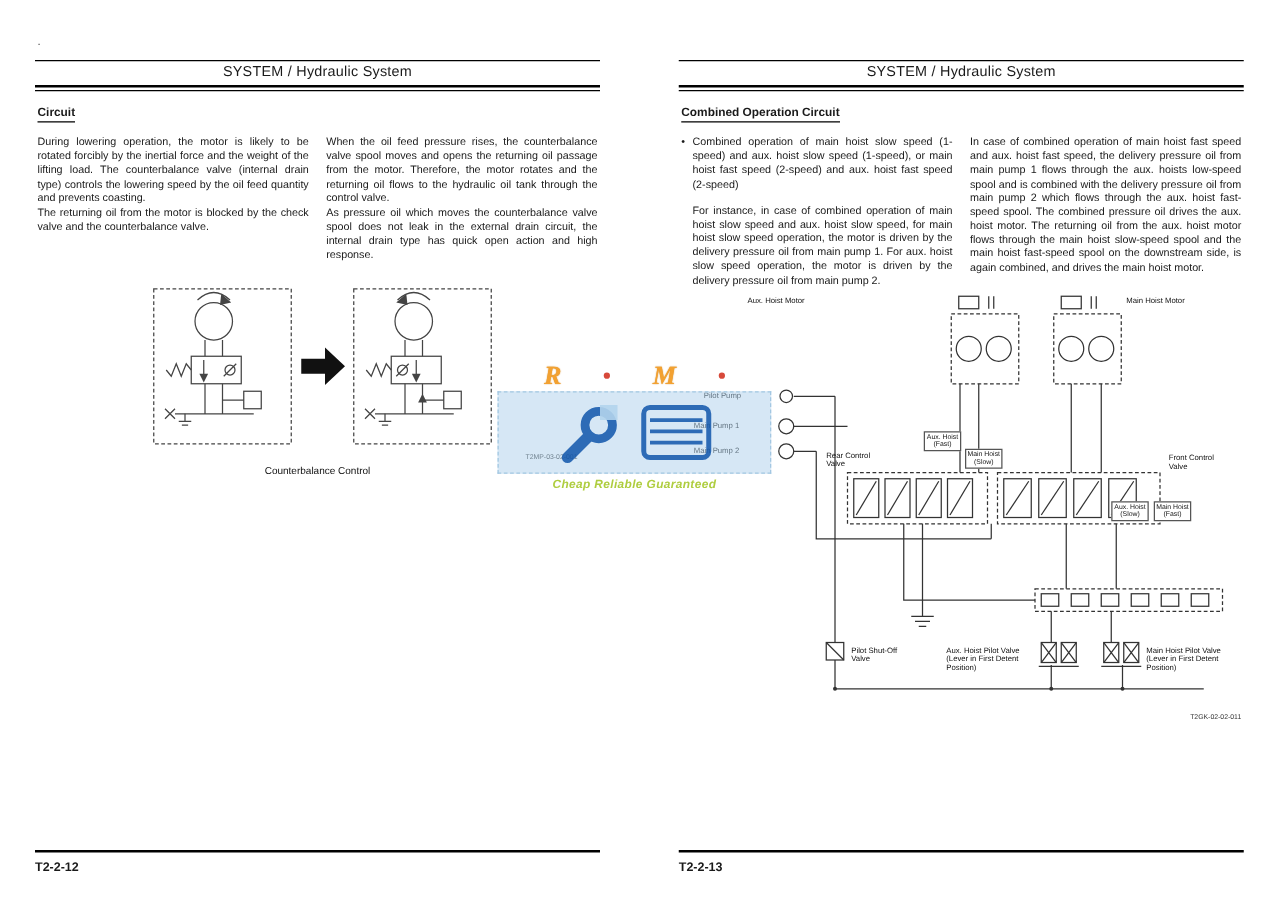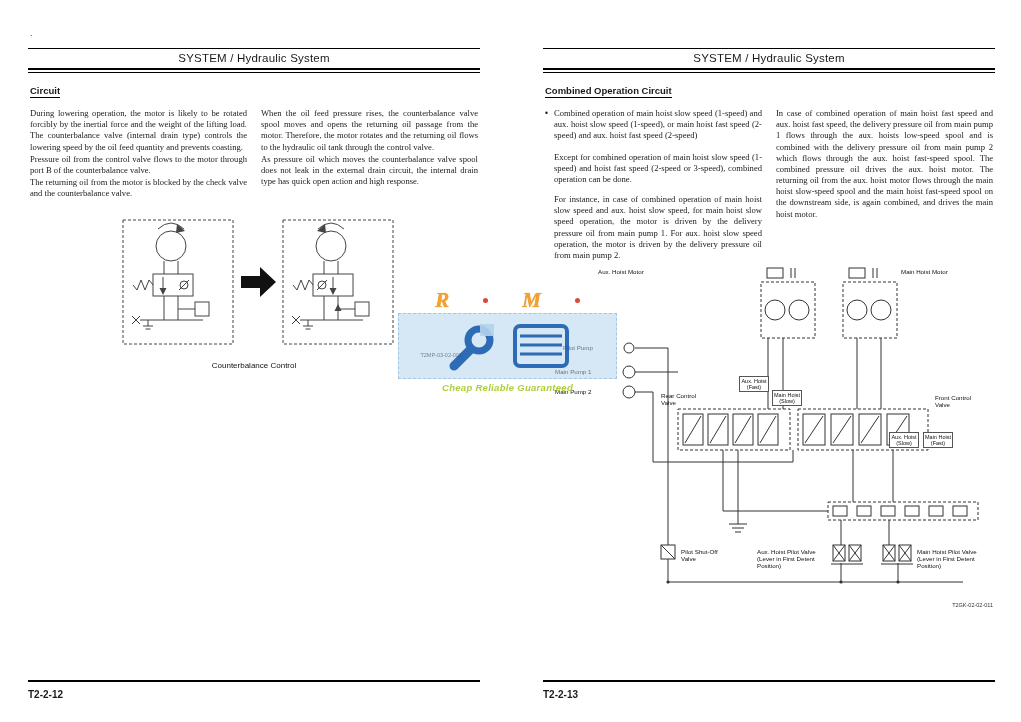--- a/index.html
+++ b/index.html
@@ -15,21 +15,21 @@
 
   .page-header { border-top:1px solid #000; text-align:center; }
   .page-header .title { font-weight:normal; font-size:11.5px; letter-spacing:.2px; padding:3px 0 4px; }
   .hr-thick { border-top:2.5px solid #000; }
   .hr-thin  { border-top:1px solid #000; margin-top:2px; }
 
   .section-title { display:inline-block; font-weight:bold; font-size:9.5px; border-bottom:1px solid #000; margin:12px 0 10px 2px; padding-bottom:1px; }
 
   .cols { display:flex; gap:14px; padding:0 2px; }
   .col { flex:1; }
-  .col p { font-size:8.6px; line-height:1.3; text-align:justify; margin-bottom:1px;font-family:Liberation Serif, serif; }
+  .col p { font-size:8.6px; line-height:1.3; text-align:justify; margin-bottom:1px; }
   .bullet-row { display:flex; font-size:8.6px; line-height:1.3; }
   .bullet-row .b { width:9px; flex:0 0 9px; }
   .indent { padding-left:9px; margin-top:9px; }
 
   
   .figure { position:relative; margin-top:16px; }
   .fig-code { text-align:right; padding-right:18px; font-size:5.5px; color:#333; margin-top:-4px; }
   .fig-caption { text-align:center; font-size:8px; margin-top:3px; color:#111; }
 
   
@@ -64,21 +64,20 @@
       <div class="title">SYSTEM / Hydraulic System</div>
       <div class="hr-thick"></div>
       <div class="hr-thin"></div>
     </div>
 
     <div class="section-title">Circuit</div>
 
     <div class="cols">
       <div class="col">
         <p>During lowering operation, the motor is likely to be rotated forcibly by the inertial force and the weight of the lifting load. The counterbalance valve (internal drain type) controls the lowering speed by the oil feed quantity and prevents coasting.</p>
-        <p>Pressure oil from the control valve flows to the motor through port B of the counterbalance valve.</p>
         <p>The returning oil from the motor is blocked by the check valve and the counterbalance valve.</p>
       </div>
       <div class="col">
         <p>When the oil feed pressure rises, the counterbalance valve spool moves and opens the returning oil passage from the motor. Therefore, the motor rotates and the returning oil flows to the hydraulic oil tank through the control valve.</p>
         <p>As pressure oil which moves the counterbalance valve spool does not leak in the external drain circuit, the internal drain type has quick open action and high response.</p>
       </div>
     </div>
 
     <div class="figure">
       <svg width="452" height="140" viewBox="0 0 452 140">
@@ -139,21 +138,20 @@
     </div>
 
     <div class="section-title">Combined Operation Circuit</div>
 
     <div class="cols">
       <div class="col">
         <div class="bullet-row">
           <span class="b">•</span>
           <p style="text-align:justify;">Combined operation of main hoist slow speed (1-speed) and aux. hoist slow speed (1-speed), or main hoist fast speed (2-speed) and aux. hoist fast speed (2-speed)</p>
         </div>
-        <p class="indent" style="font-size:8.6px;">Except for combined operation of main hoist slow speed (1-speed) and hoist fast speed (2-speed or 3-speed), combined operation can be done.</p>
         <p class="indent" style="font-size:8.6px;">For instance, in case of combined operation of main hoist slow speed and aux. hoist slow speed, for main hoist slow speed operation, the motor is driven by the delivery pressure oil from main pump 1. For aux. hoist slow speed operation, the motor is driven by the delivery pressure oil from main pump 2.</p>
       </div>
       <div class="col">
         <p>In case of combined operation of main hoist fast speed and aux. hoist fast speed, the delivery pressure oil from main pump 1 flows through the aux. hoists low-speed spool and is combined with the delivery pressure oil from main pump 2 which flows through the aux. hoist fast-speed spool. The combined pressure oil drives the aux. hoist motor. The returning oil from the aux. hoist motor flows through the main hoist slow-speed spool and the main hoist fast-speed spool on the downstream side, is again combined, and drives the main hoist motor.</p>
       </div>
     </div>
 
 
     <div class="diagram">
       <svg width="452" height="340" viewBox="0 0 452 340" style="position:absolute;left:0;top:0;">

